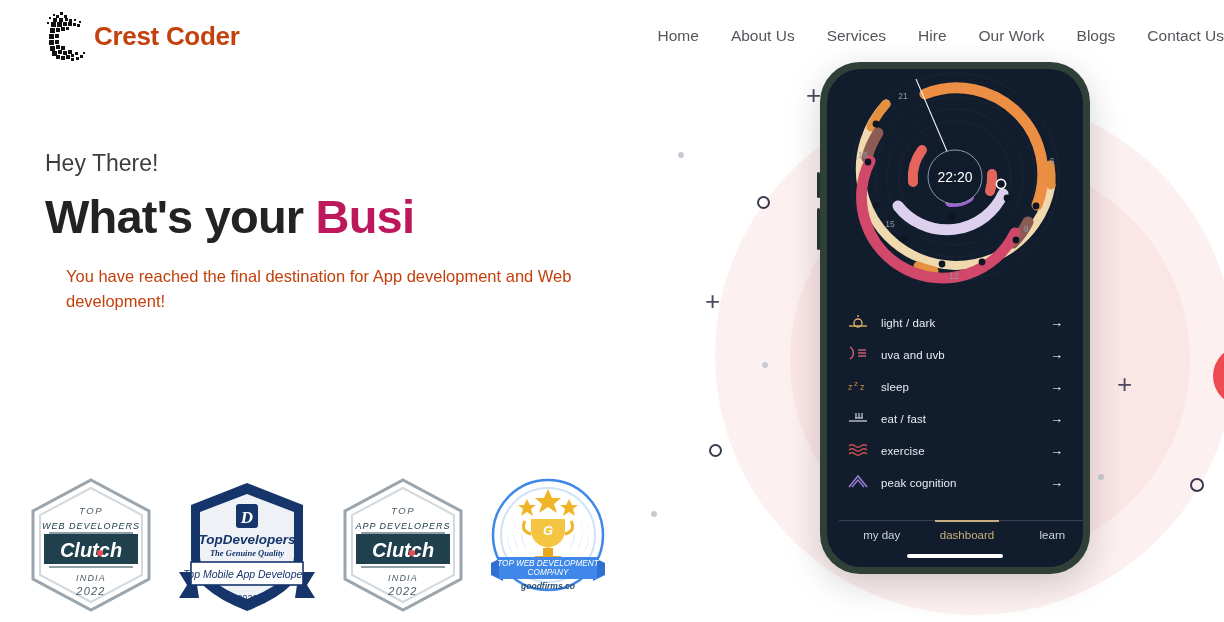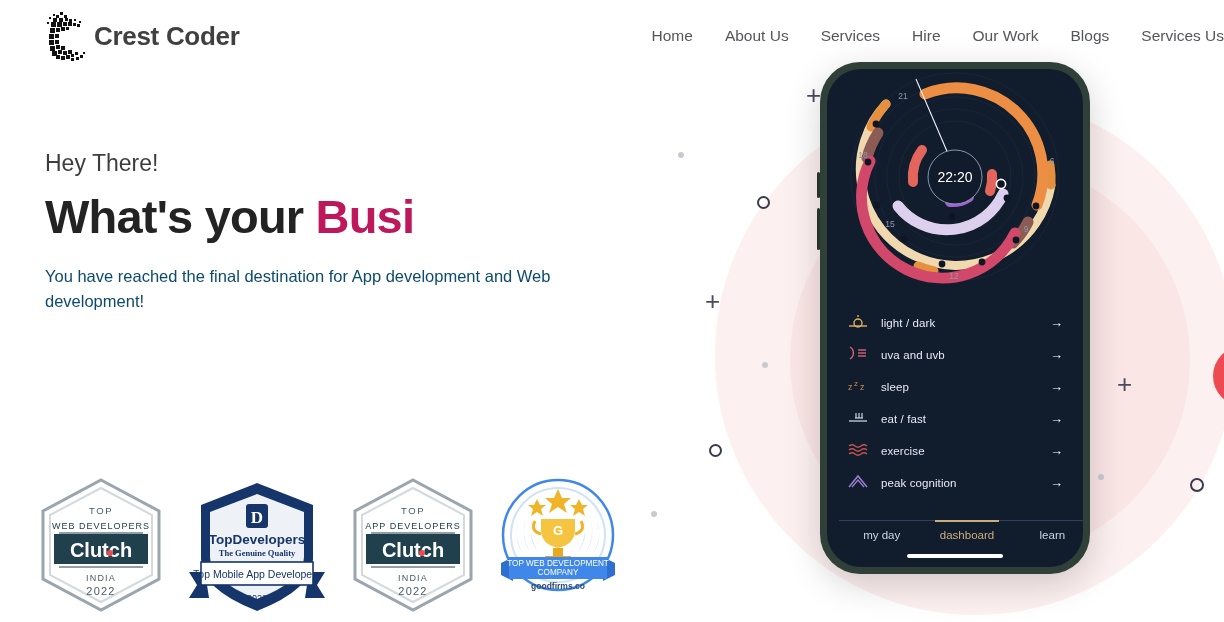--- a/index.html
+++ b/index.html
@@ -32,48 +32,48 @@
   
   .header {
     position: absolute; top: 0; left: 0; width: 1224px; height: 72px;
     display: flex; align-items: center; z-index: 5; background: transparent;
   }
   .logo-wrap {
     display: flex; align-items: center; margin-left: 44px; gap: 2px; cursor: pointer;
   }
   .logo-mark { width: 48px; height: 56px; display: block; }
   .logo-text {
-    font-size: 26px; font-weight: bold; color: #404040; letter-spacing: -0.3px;
+    font-size: 26px; font-weight: bold; color: #c2410c; letter-spacing: -0.3px;
     font-family: "Liberation Sans", sans-serif;
   }
   .nav { margin-left: auto; display: flex; align-items: center; gap: 32px; padding-right: 0px; padding-left: 8px; }
   .nav a {
     font-size: 15.5px; color: #55565b; text-decoration: none;
     font-family: "Liberation Sans", sans-serif; white-space: nowrap;
   }
 
   
   .hero { position: absolute; left: 45px; top: 150px; width: 620px; z-index: 4; }
   .hey { font-size: 23px; color: #3d3d3d; margin-bottom: 14px; font-weight: 400; }
   .headline {
     font-size: 47px; font-weight: bold; color: #232323; line-height: 1.12;
     letter-spacing: -0.8px; margin-bottom: 20px;
   }
   .headline .typed { color: #be185d; }
   .subcopy {
-    font-size: 16.5px; color: #0c4a6e; line-height: 1.55; width: 560px; margin-bottom: 30px;
+    font-size: 16.5px; color: #c2410c; line-height: 1.55; width: 560px; margin-bottom: 30px; margin-left: 21px;
   }
   .cta {
     display: inline-block; background: #ee4a52; color: #fff; border: none;
     border-radius: 30px; padding: 15px 30px; font-size: 14px; font-weight: bold;
     letter-spacing: 1.1px; cursor: pointer; font-family: "Liberation Sans", sans-serif;
   }
 
   
-  .badges { position: absolute; left: 37px; top: 477px; display: flex; align-items: flex-start; gap: 22px; z-index: 4; }
+  .badges { position: absolute; left: 27px; top: 477px; display: flex; align-items: flex-start; gap: 22px; z-index: 4; font-style: italic; }
   .badge { position: relative; }
 
   
   .phone {
     position: absolute; left: 820px; top: 62px; width: 270px; height: 512px;
     border-radius: 40px; background: #2e4038; padding: 7px; z-index: 3;
     box-shadow: 0 10px 35px rgba(0,0,0,0.18);
   }
   .phone-inner {
     width: 100%; height: 100%; border-radius: 34px; background: #111c2d;
@@ -179,21 +179,21 @@
       </svg>
       <span class="logo-text">Crest Coder</span>
     </div>
     <nav class="nav" id="nav-list">
         <a href="#">Home</a>
         <a href="#">About Us</a>
         <a href="#">Services</a>
         <a href="#">Hire</a>
         <a href="#">Our Work</a>
         <a href="#">Blogs</a>
-        <a href="#" style="padding-right: 0px;">Services Us</a>
+        <a href="#" style="padding-right: 0px;">Contact Us</a>
       </nav>
   </div>
 
   <div class="hero">
     <div class="hey">Hey There!</div>
     <h1 class="headline"><span>What's your </span><span class="typed">Busi</span></h1>
     <p class="subcopy">You have reached the final destination for App development and Web development!</p>
   </div>
 
   <div class="badges" id="badge-row">

